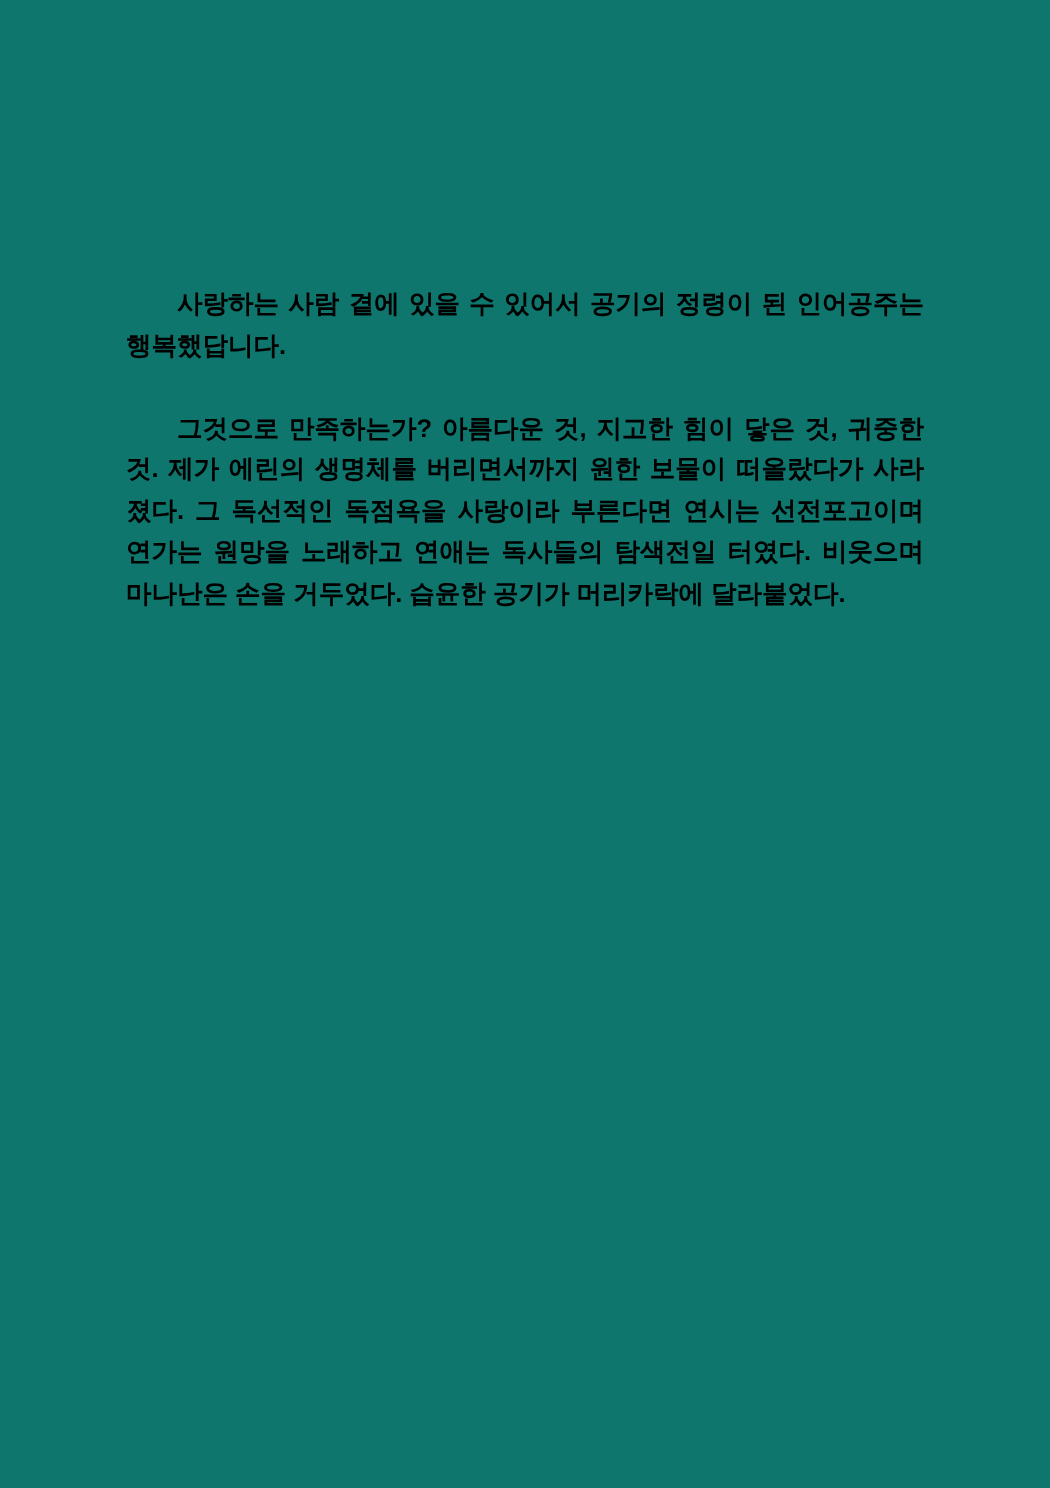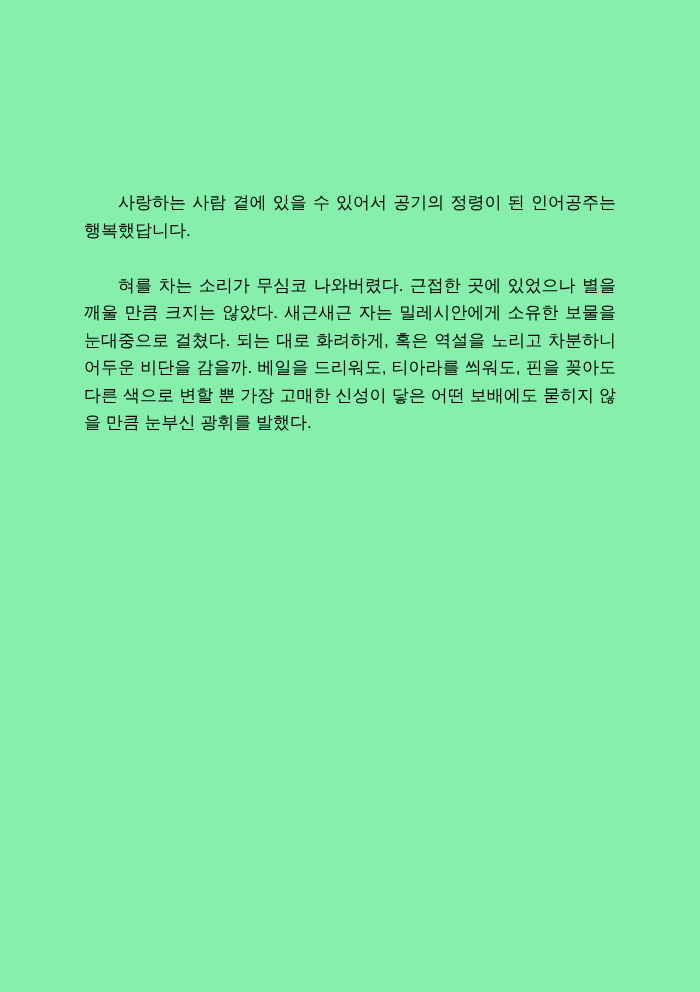--- a/index.html
+++ b/index.html
@@ -4,23 +4,24 @@
 <style>
   html, body {
     margin: 0;
     padding: 0;
     background: #ffffff;
   }
   .page {
     position: relative;
     width: 700px;
     height: 992px;
-    background: #86efac;
+    background: #0f766e;
     overflow: hidden;
     font-family: "Liberation Sans", "DejaVu Sans", sans-serif;
+    font-weight: bold;
   }
   .text-block {
     position: absolute;
     top: 189px;
     left: 84px;
     width: 532px;
     color: #000000;
     font-size: 17px;
     line-height: 27.5px;
   }
@@ -34,15 +35,15 @@
   .text-block p:last-child {
     margin-bottom: 0;
   }
 </style>
 </head>
 <body>
 
 <div class="page">
   <div class="text-block">
     <p>사랑하는 사람 곁에 있을 수 있어서 공기의 정령이 된 인어공주는 행복했답니다.</p>
-    <p>혀를 차는 소리가 무심코 나와버렸다. 근접한 곳에 있었으나 별을 깨울 만큼 크지는 않았다. 새근새근 자는 밀레시안에게 소유한 보물을 눈대중으로 걸쳤다. 되는 대로 화려하게, 혹은 역설을 노리고 차분하니 어두운 비단을 감을까. 베일을 드리워도, 티아라를 씌워도, 핀을 꽂아도 다른 색으로 변할 뿐 가장 고매한 신성이 닿은 어떤 보배에도 묻히지 않을 만큼 눈부신 광휘를 발했다.</p>
+    <p>그것으로 만족하는가? 아름다운 것, 지고한 힘이 닿은 것, 귀중한 것. 제가 에린의 생명체를 버리면서까지 원한 보물이 떠올랐다가 사라졌다. 그 독선적인 독점욕을 사랑이라 부른다면 연시는 선전포고이며 연가는 원망을 노래하고 연애는 독사들의 탐색전일 터였다. 비웃으며 마나난은 손을 거두었다. 습윤한 공기가 머리카락에 달라붙었다.</p>
   </div>
 </div>
 
 </body></html>

